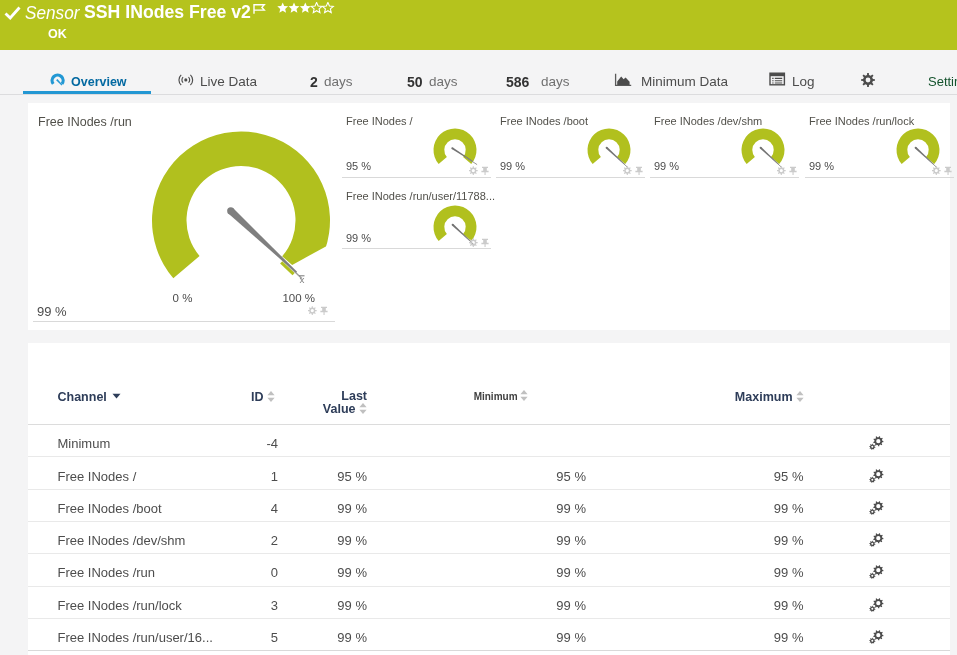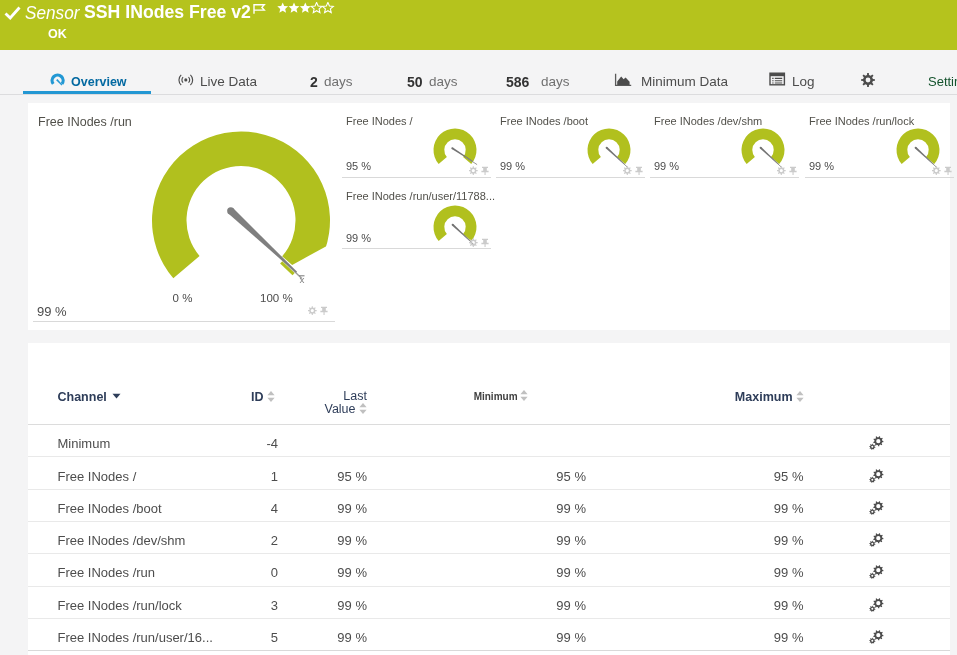--- a/index.html
+++ b/index.html
@@ -67,21 +67,21 @@
     <path d="M173.32,278.30 A89.0,89.0 0 1 1 308.17,278.89 L282.13,256.26 A54.5,54.5 0 1 0 199.56,255.89 Z" fill="#b1c01e"></path>
     <path d="M288.6,266.9 L333,242.5 L342,292 L294,280 Z" fill="#fff"></path>
     <path d="M282.3,261.3 L294.7,272.9 L292.5,275.2 L280.1,263.6 Z" fill="#b1c01e"></path>
     <line x1="274.31" y1="252.22" x2="301.83" y2="278.43" stroke="#9b9b9b" stroke-width="1.4"></line>
     <path d="M228.31,213.58 L296.11,272.84 L297.06,271.82 L233.22,208.32 Z" fill="#7f7f7f"></path>
     <circle cx="230.76" cy="210.95" r="3.6" fill="#7f7f7f"></circle>
     <line x1="299" y1="275.8" x2="304.5" y2="275.8" stroke="#808080" stroke-width="1.1"></line>
     <text x="299.5" y="283.3" font-size="9.8" fill="#808080" font-family="Liberation Sans">x</text>
   </svg>
 <div class="abs" style="left:155px;top:292px;width:55px;text-align:center;font-size:11.5px;color:#4c4c4c">0 %</div>
-<div class="abs" style="left:260px;top:292px;width:55px;text-align:left;font-size:11.5px;color:#4c4c4c">100 %</div>
+<div class="abs" style="left:260px;top:292px;width:55px;text-align:right;font-size:11.5px;color:#4c4c4c">100 %</div>
 <div class="abs" style="left:37px;top:303.5px;font-size:13px;color:#4c4c4c">99 %</div>
 <svg style="position:absolute;left:308px;top:306px" width="22" height="10" viewBox="0 0 22 10">
     <g fill="#cbcbcb" transform="scale(1.0)">
       <path fill-rule="evenodd" d="M7.34,4.00 L8.67,4.07 L8.67,5.13 L7.34,5.20 L6.88,6.32 L7.77,7.31 L7.01,8.07 L6.02,7.18 L4.90,7.64 L4.83,8.97 L3.77,8.97 L3.70,7.64 L2.58,7.18 L1.59,8.07 L0.83,7.31 L1.72,6.32 L1.26,5.20 L-0.07,5.13 L-0.07,4.07 L1.26,4.00 L1.72,2.88 L0.83,1.89 L1.59,1.13 L2.58,2.02 L3.70,1.56 L3.77,0.23 L4.83,0.23 L4.90,1.56 L6.02,2.02 L7.01,1.13 L7.77,1.89 L6.88,2.88 Z M5.90,4.60 A1.6,1.6 0 1 0 2.70,4.60 A1.6,1.6 0 1 0 5.90,4.60 Z"></path>
       <g transform="translate(12,0.7)">
         <path d="M1.0,0 h6.0 v1.4 h-1.2 v2.7 h1.8 v1.4 h-7.2 v-1.4 h1.8 v-2.7 h-1.2 z M3.5,5.5 h1.1 v2.9 h-1.1 z"></path>
       </g>
     </g>
   </svg>
 <div class="abs" style="left:33px;top:320.5px;width:302px;height:1px;background:#d9d9d9"></div>
@@ -171,21 +171,21 @@
   </svg>
 <div class="abs" style="left:342px;top:247.5px;width:149px;height:1px;background:#d9d9d9"></div>
 <div class="abs" style="left:28px;top:343px;width:922px;height:312px;background:#fff"></div>
 <div class="abs" style="left:57.5px;top:389.5px;font-size:12.5px;font-weight:bold;color:#2e3d59">Channel <svg width="9" height="6" viewBox="0 0 9 6" style="vertical-align:1.5px;margin-left:2px">
       <path d="M0.5,0.8 H8.5 L4.5,5.5 Z" fill="#2e3d59"></path>
     </svg></div>
 <div class="abs" style="left:180px;top:389.5px;width:95px;text-align:right;font-size:12.5px;font-weight:bold;color:#2e3d59">ID <svg width="8" height="11" viewBox="0 0 8 11" style="vertical-align:-1px">
       <path d="M4,0 L7.6,4.2 H0.4 Z" fill="#c0c0c0"></path>
       <path d="M4,11 L7.6,6.8 H0.4 Z" fill="#c0c0c0"></path>
     </svg></div>
-<div class="abs" style="left:280px;top:389.5px;width:87px;text-align:right;font-size:12.5px;font-weight:normal;color:#2e3d59;line-height:13.8px">Last<br>Value <svg width="8" height="11" viewBox="0 0 8 11" style="vertical-align:-1px">
+<div class="abs" style="left:280px;top:389.5px;width:87px;text-align:right;font-size:12.5px;font-weight:bold;color:#2e3d59;line-height:13.8px">Last<br>Value <svg width="8" height="11" viewBox="0 0 8 11" style="vertical-align:-1px">
       <path d="M4,0 L7.6,4.2 H0.4 Z" fill="#c0c0c0"></path>
       <path d="M4,11 L7.6,6.8 H0.4 Z" fill="#c0c0c0"></path>
     </svg></div>
 <div class="abs" style="left:420px;top:389.5px;width:162px;text-align:center;font-size:10px;font-weight:bold;color:#404040">Minimum <svg width="8" height="11" viewBox="0 0 8 11" style="vertical-align:-1px">
       <path d="M4,0 L7.6,4.2 H0.4 Z" fill="#c0c0c0"></path>
       <path d="M4,11 L7.6,6.8 H0.4 Z" fill="#c0c0c0"></path>
     </svg></div>
 <div class="abs" style="left:640px;top:389.5px;width:164px;text-align:right;font-size:12.5px;font-weight:bold;color:#2e3d59">Maximum <svg width="8" height="11" viewBox="0 0 8 11" style="vertical-align:-1px">
       <path d="M4,0 L7.6,4.2 H0.4 Z" fill="#c0c0c0"></path>
       <path d="M4,11 L7.6,6.8 H0.4 Z" fill="#c0c0c0"></path>

